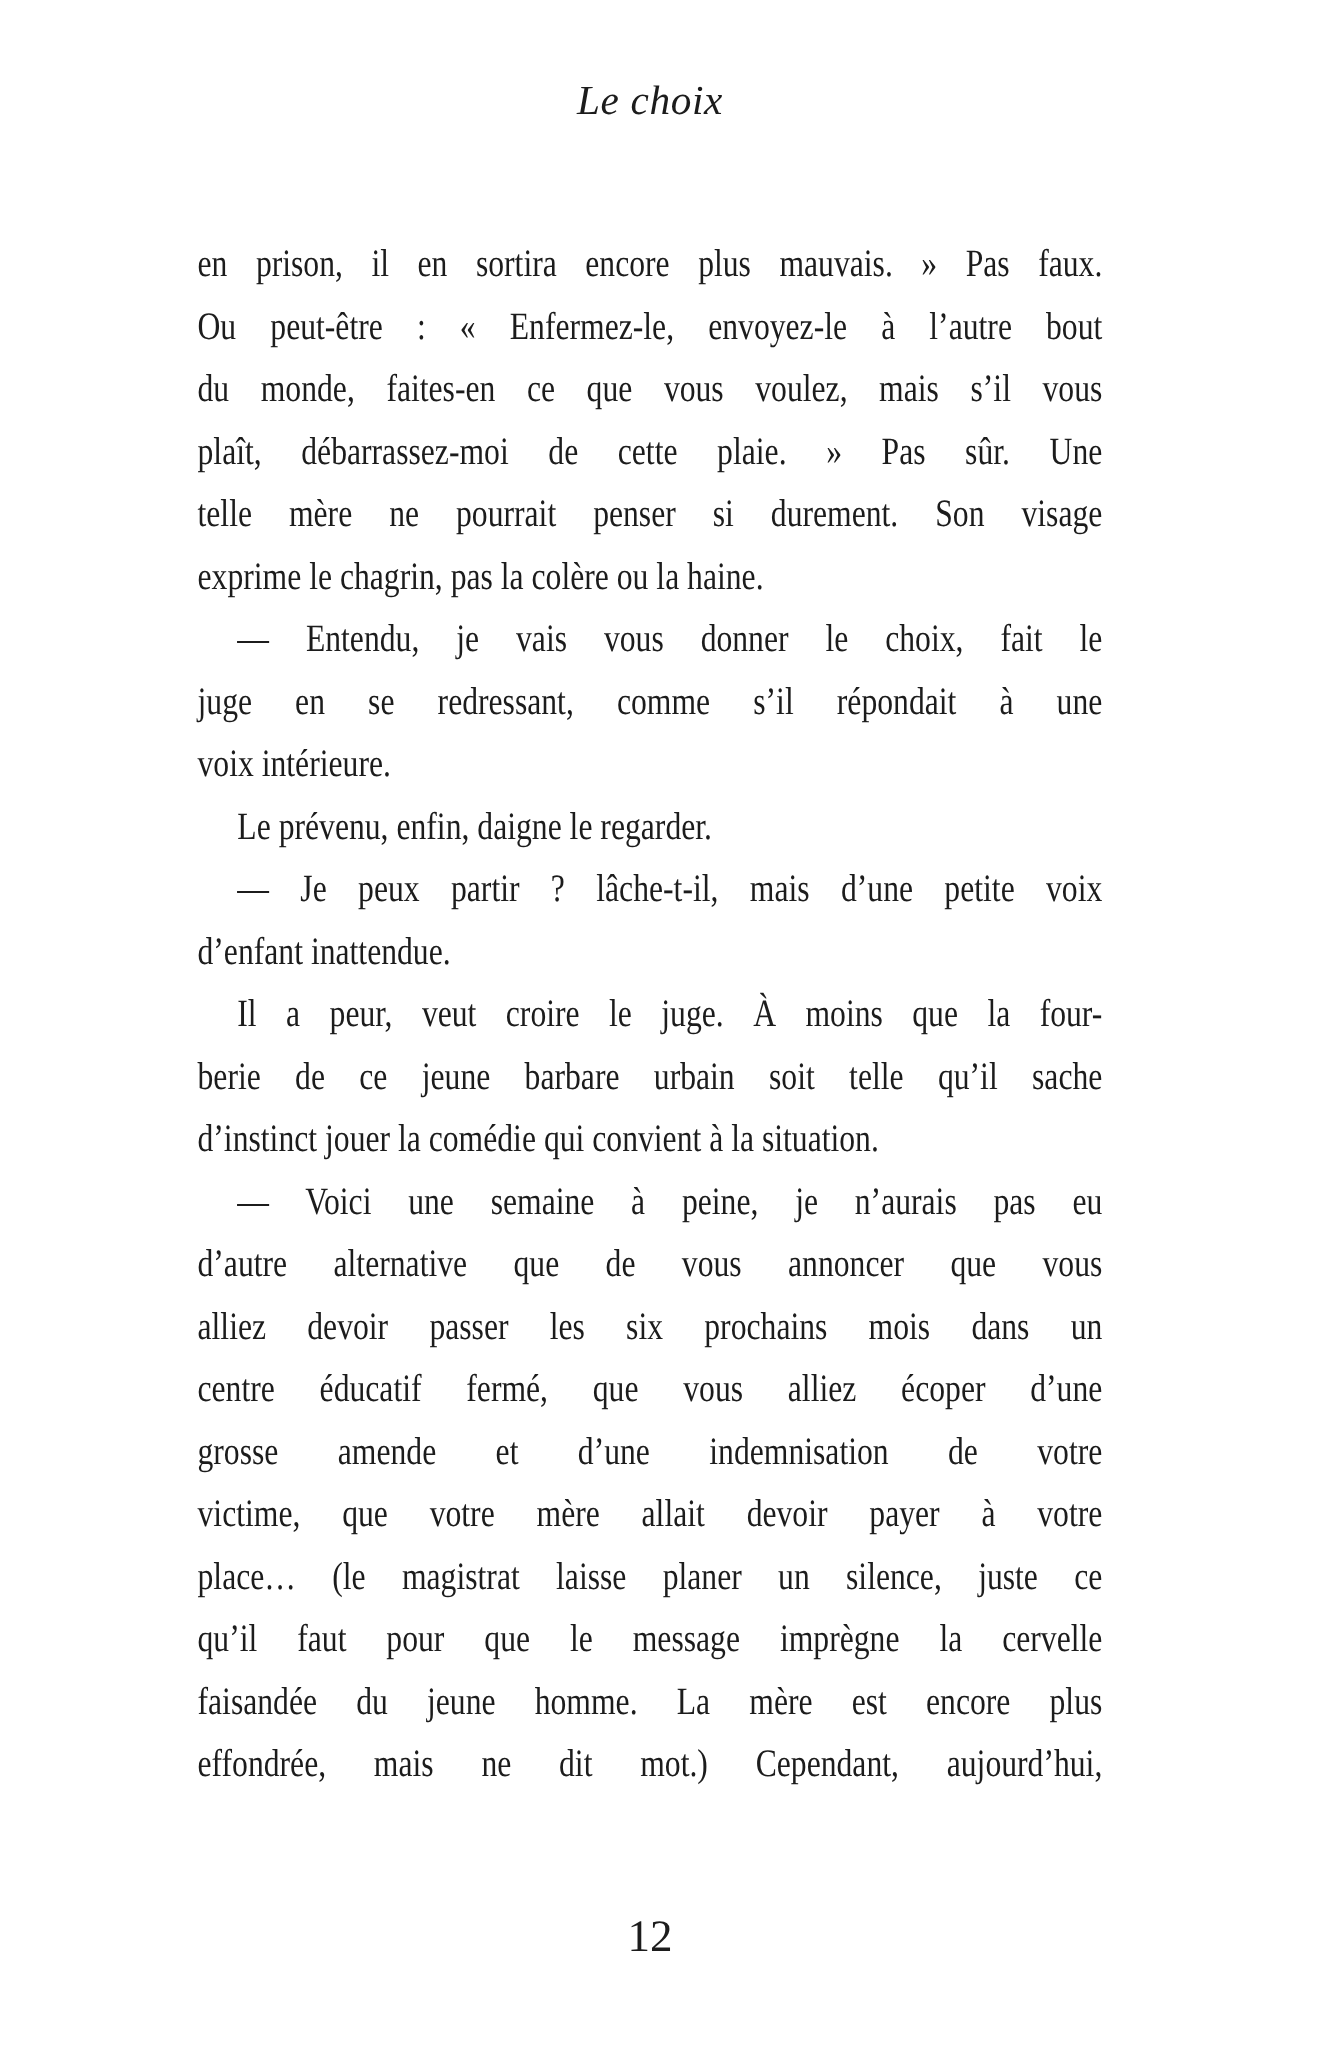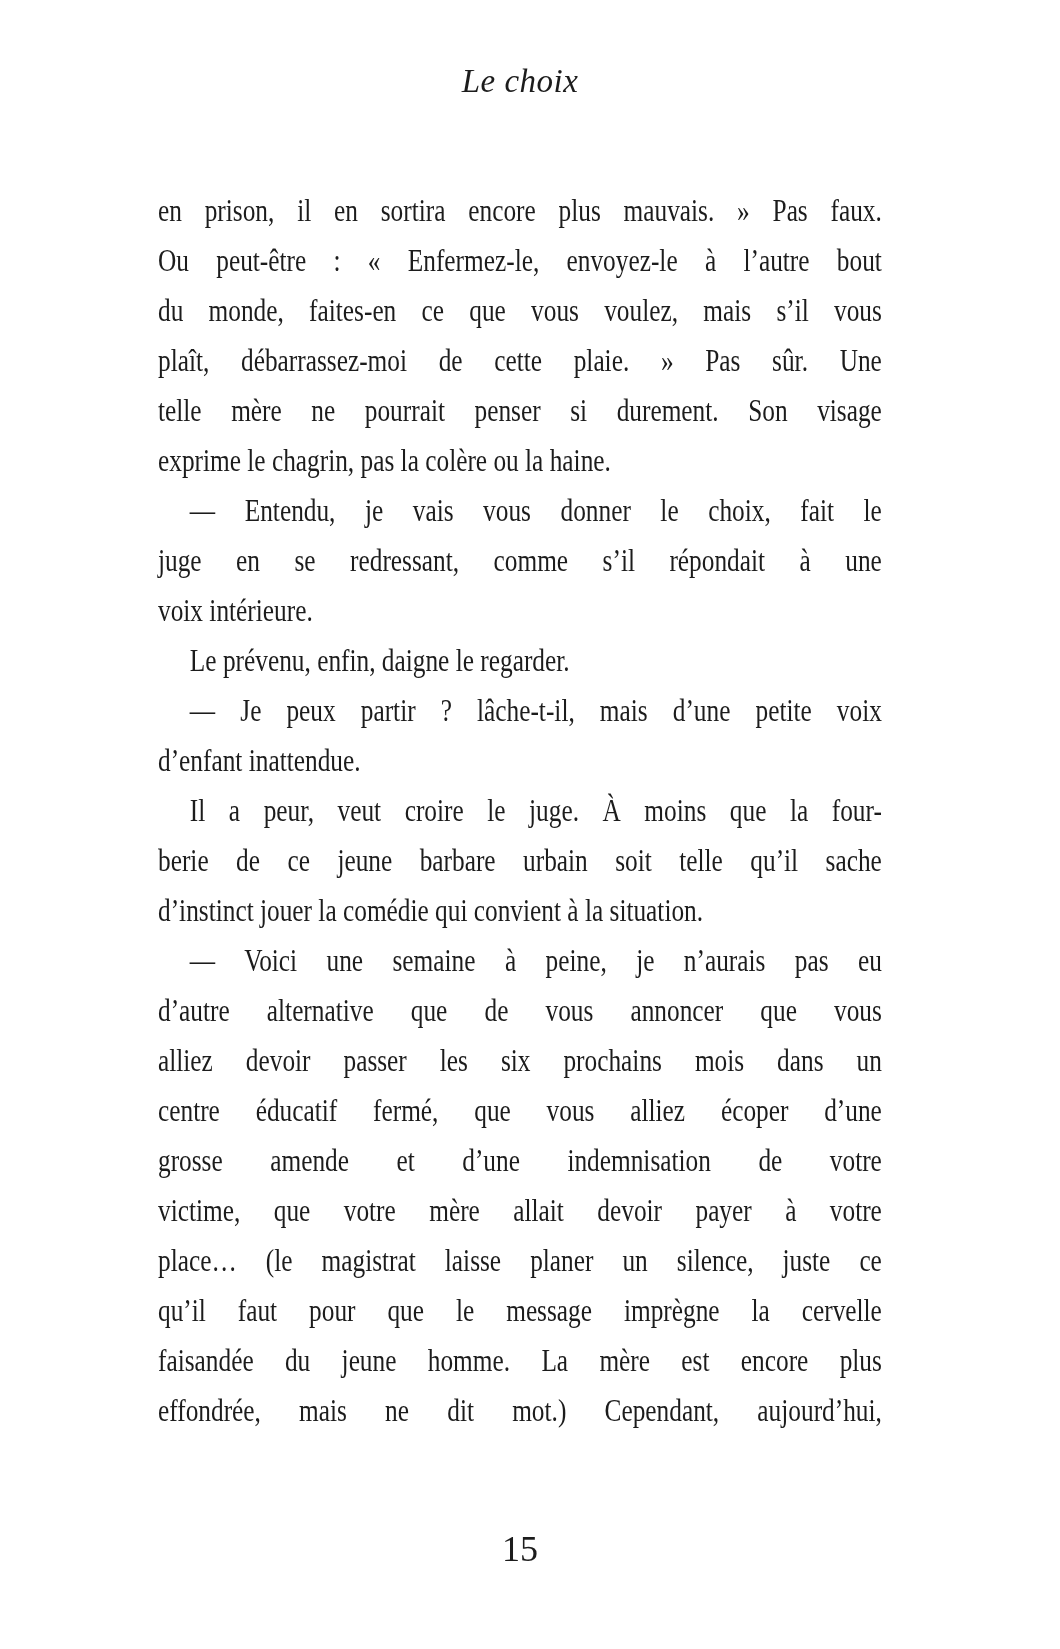--- a/index.html
+++ b/index.html
@@ -91,15 +91,15 @@
       <div class="line">alliez devoir passer les six prochains mois dans un</div>
       <div class="line">centre éducatif fermé, que vous alliez écoper d’une</div>
       <div class="line">grosse amende et d’une indemnisation de votre</div>
       <div class="line">victime, que votre mère allait devoir payer à votre</div>
       <div class="line">place… (le magistrat laisse planer un silence, juste ce</div>
       <div class="line">qu’il faut pour que le message imprègne la cervelle</div>
       <div class="line">faisandée du jeune homme. La mère est encore plus</div>
       <div class="line">effondrée, mais ne dit mot.) Cependant, aujourd’hui,</div>
     </div>
 
-  <div class="folio">15</div>
+  <div class="folio">12</div>
 
 </div>
 
 </body></html>

